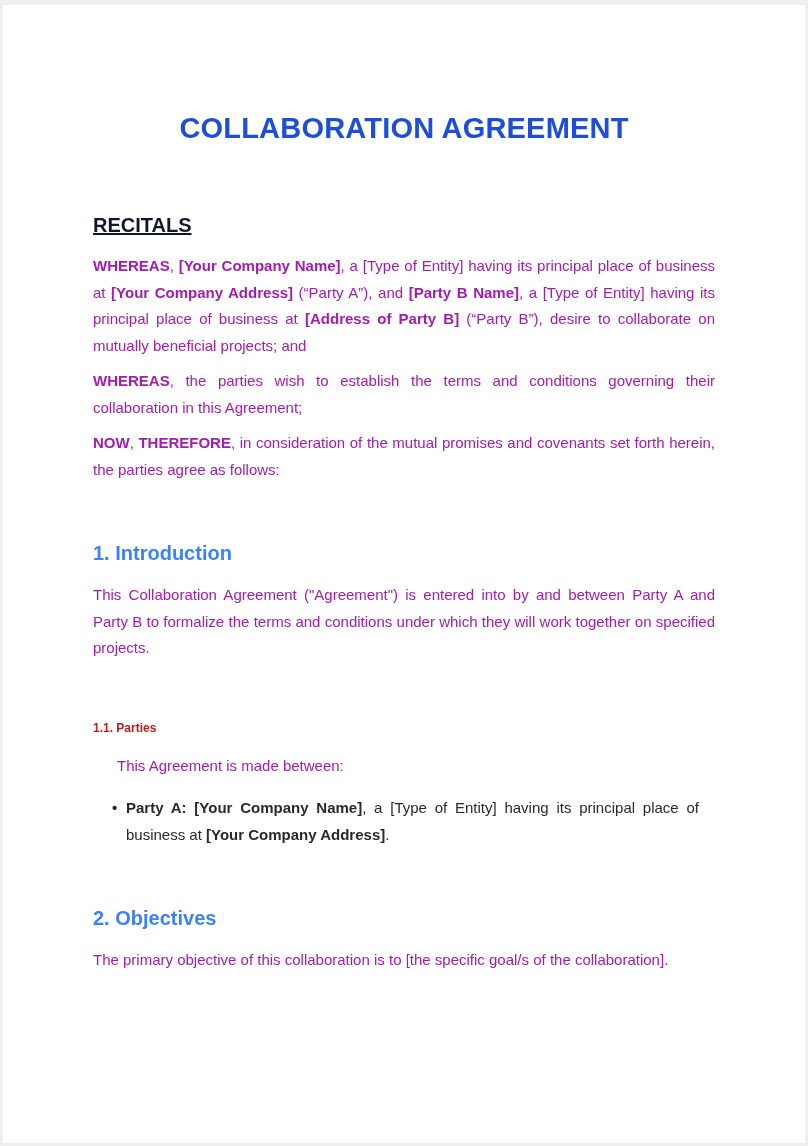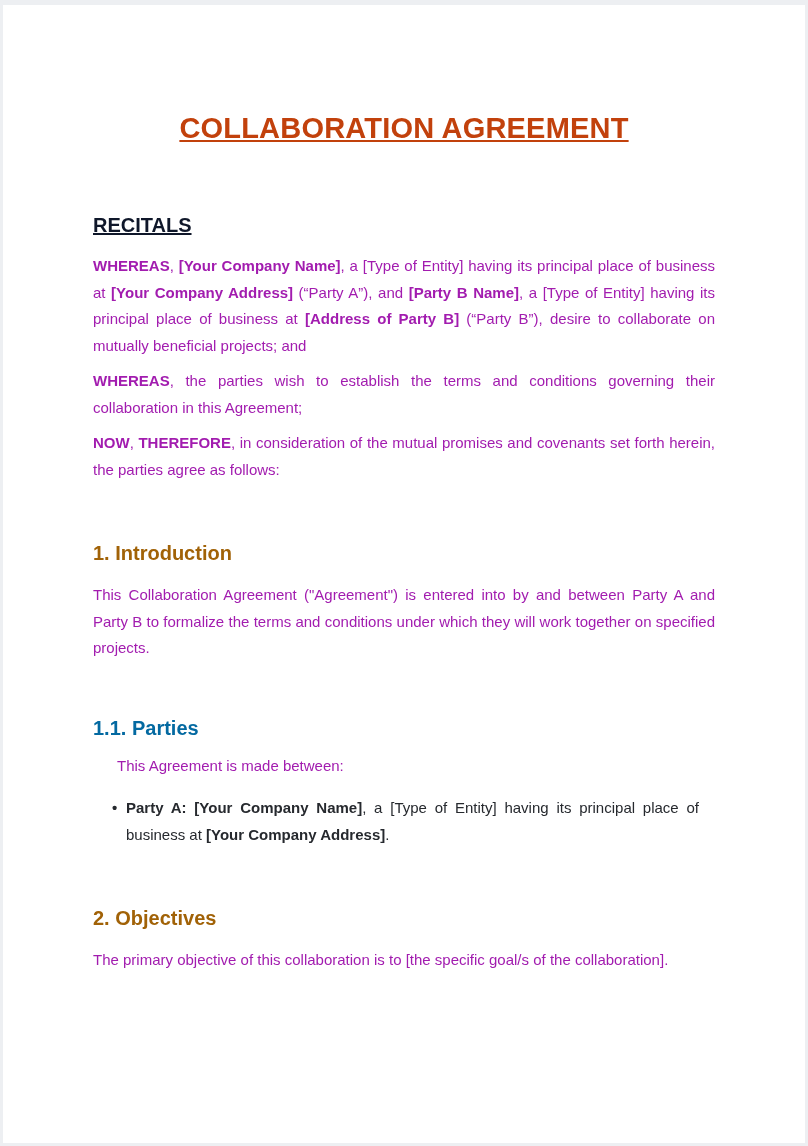--- a/index.html
+++ b/index.html
@@ -18,44 +18,43 @@
     box-sizing: border-box;
     padding: 105px 90px 40px 90px;
     color: #26292e;
   }
   .doc-title {
     margin: 0;
     text-align: center;
     font-size: 29px;
     line-height: 36px;
     font-weight: 700;
-    color: #c2410c;
+    color: #1d4ed8;
     letter-spacing: 0.2px;
-    text-decoration: underline;
   }
   h2.section-heading {
     font-size: 20px;
     line-height: 26px;
     font-weight: 700;
-    color: #a16207;
+    color: #3b82f6;
     margin: 57px 0 16px 0;
   }
   h2.recitals-heading {
     font-size: 20px;
     line-height: 26px;
     font-weight: 700;
     color: #0f172a;
     margin: 66px 0 15px 0;
     text-decoration: underline;
   }
   h3.subsection-heading {
-    font-size: 20px;
+    font-size: 12px;
     line-height: 22px;
     font-weight: 700;
-    color: #0369a1;
+    color: #b91c1c;
     margin: 55px 0 14px 0;
   }
   p.body-par {
     font-size: 15px;
     line-height: 26.5px;
     text-align: justify;
     margin: 9px 0;
     color: #a21caf;
   }
   p.list-lead {

